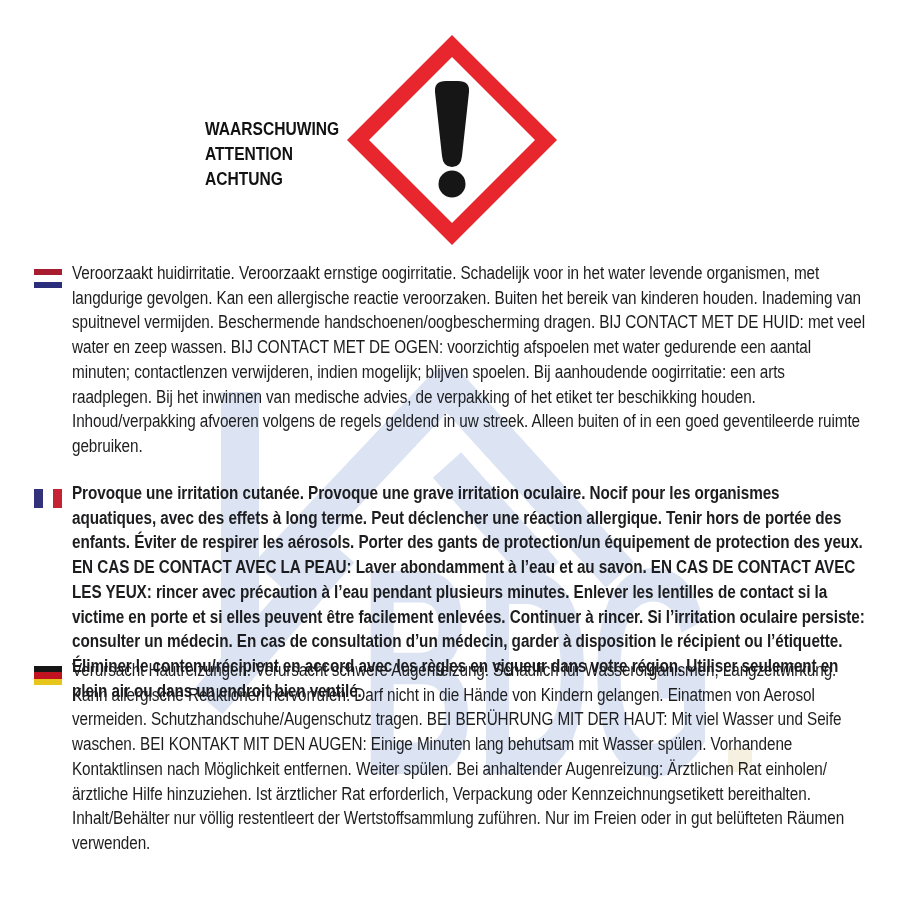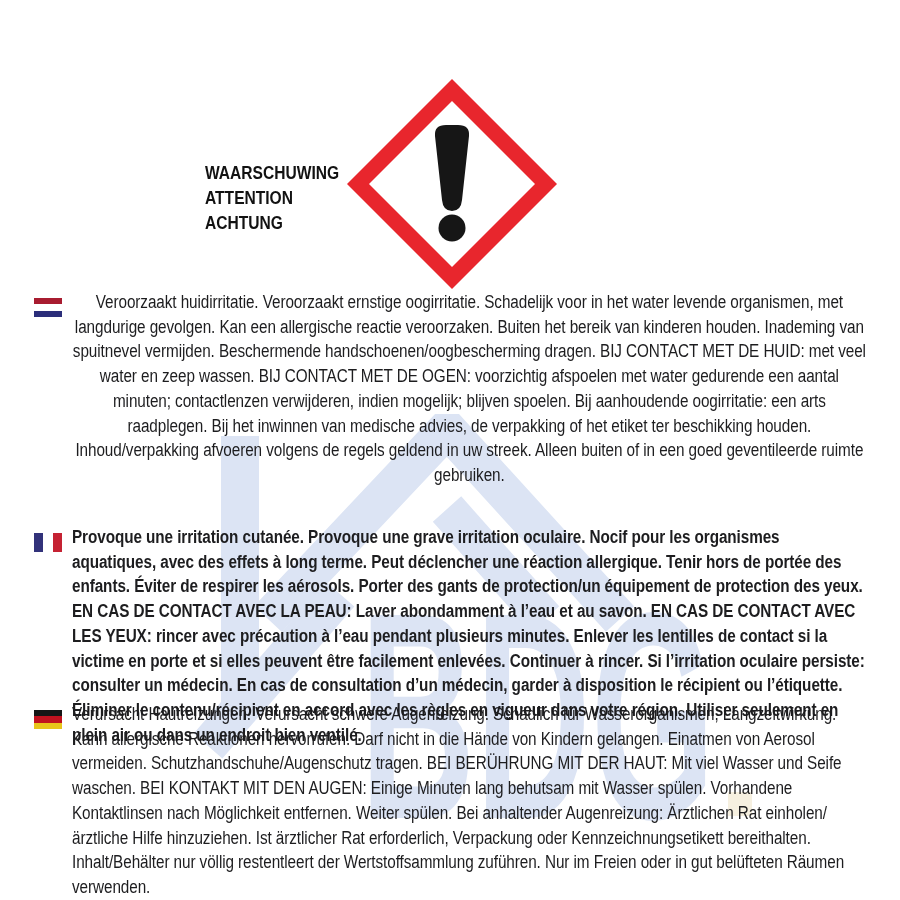--- a/index.html
+++ b/index.html
@@ -1,21 +1,21 @@
 <!DOCTYPE html>
 <html><head>
 <meta charset="utf-8">
 <style>
   html,body{margin:0;padding:0;}
   body{
     width:900px;height:900px;position:relative;overflow:hidden;
     background:#ffffff;
     font-family:"Liberation Sans",sans-serif;
   }
-  .layer{position:absolute;inset:0;margin-top:44px;}
+  .layer{position:absolute;inset:0;}
   #watermark{z-index:0;}
   #content{z-index:1;}
 
   
   .signal-words{
     position:absolute;left:205px;top:116px;
     font-size:19px;font-weight:bold;color:#121212;
     line-height:25px;letter-spacing:0;
     transform:scaleX(0.82);transform-origin:0 0;
     white-space:nowrap;
@@ -39,21 +39,21 @@
   .fr-s1{background:#32327a;} .fr-s2{background:#ffffff;} .fr-s3{background:#c52233;}
   
   .de-s1{background:#161616;} .de-s2{background:#c1121f;} .de-s3{background:#e8c51b;}
 
   .stmt-text{
     margin-left:38px;width:935px;
     font-size:18px;line-height:24.7px;color:#1d1d1f;
     letter-spacing:-0.1px;
     transform:scaleX(0.85);transform-origin:0 0;
   }
-  #stmt-nl{top:246px;text-align:center;}
+  #stmt-nl{top:261px;}
   #stmt-fr{top:481px;font-weight:bold;}
   #stmt-de{top:658px;}
 
   .wm-svg{position:absolute;left:150px;top:370px;}
 </style>
 </head>
 <body>
 
 <div class="layer" id="watermark">
   <svg class="wm-svg" width="630" height="440" viewBox="0 0 630 440">

